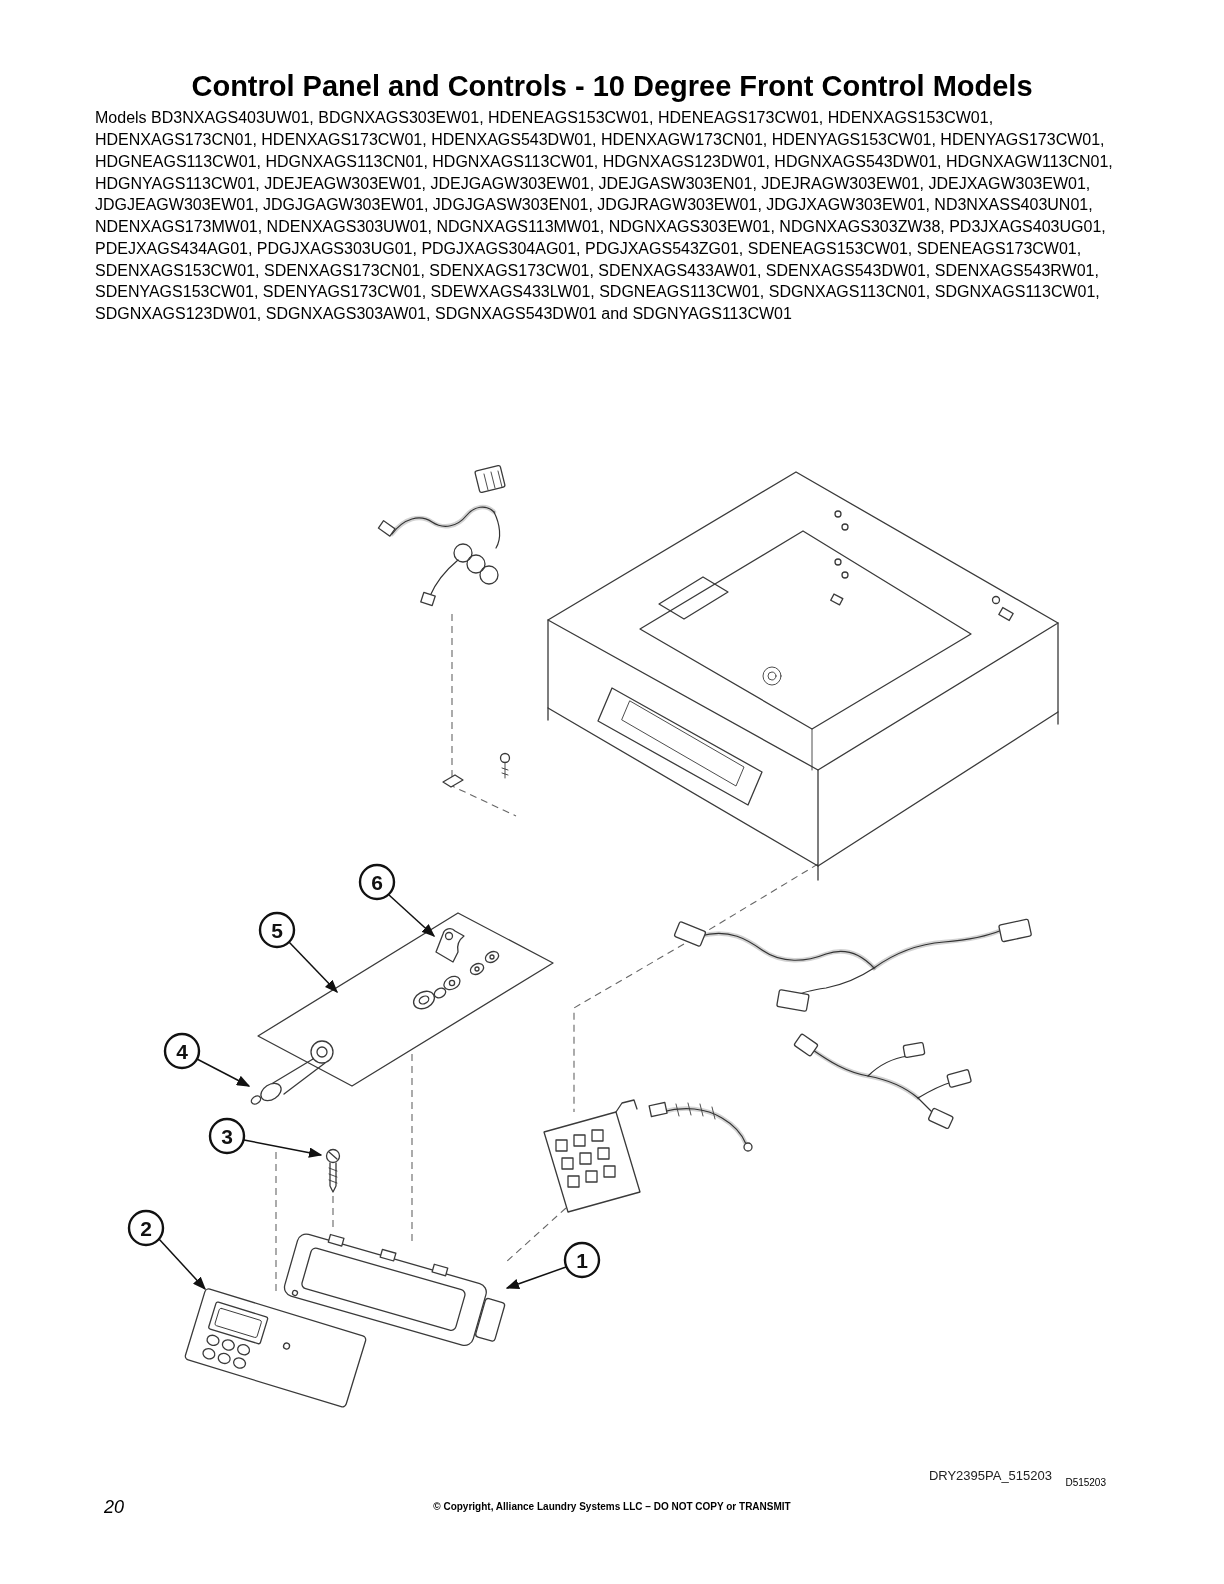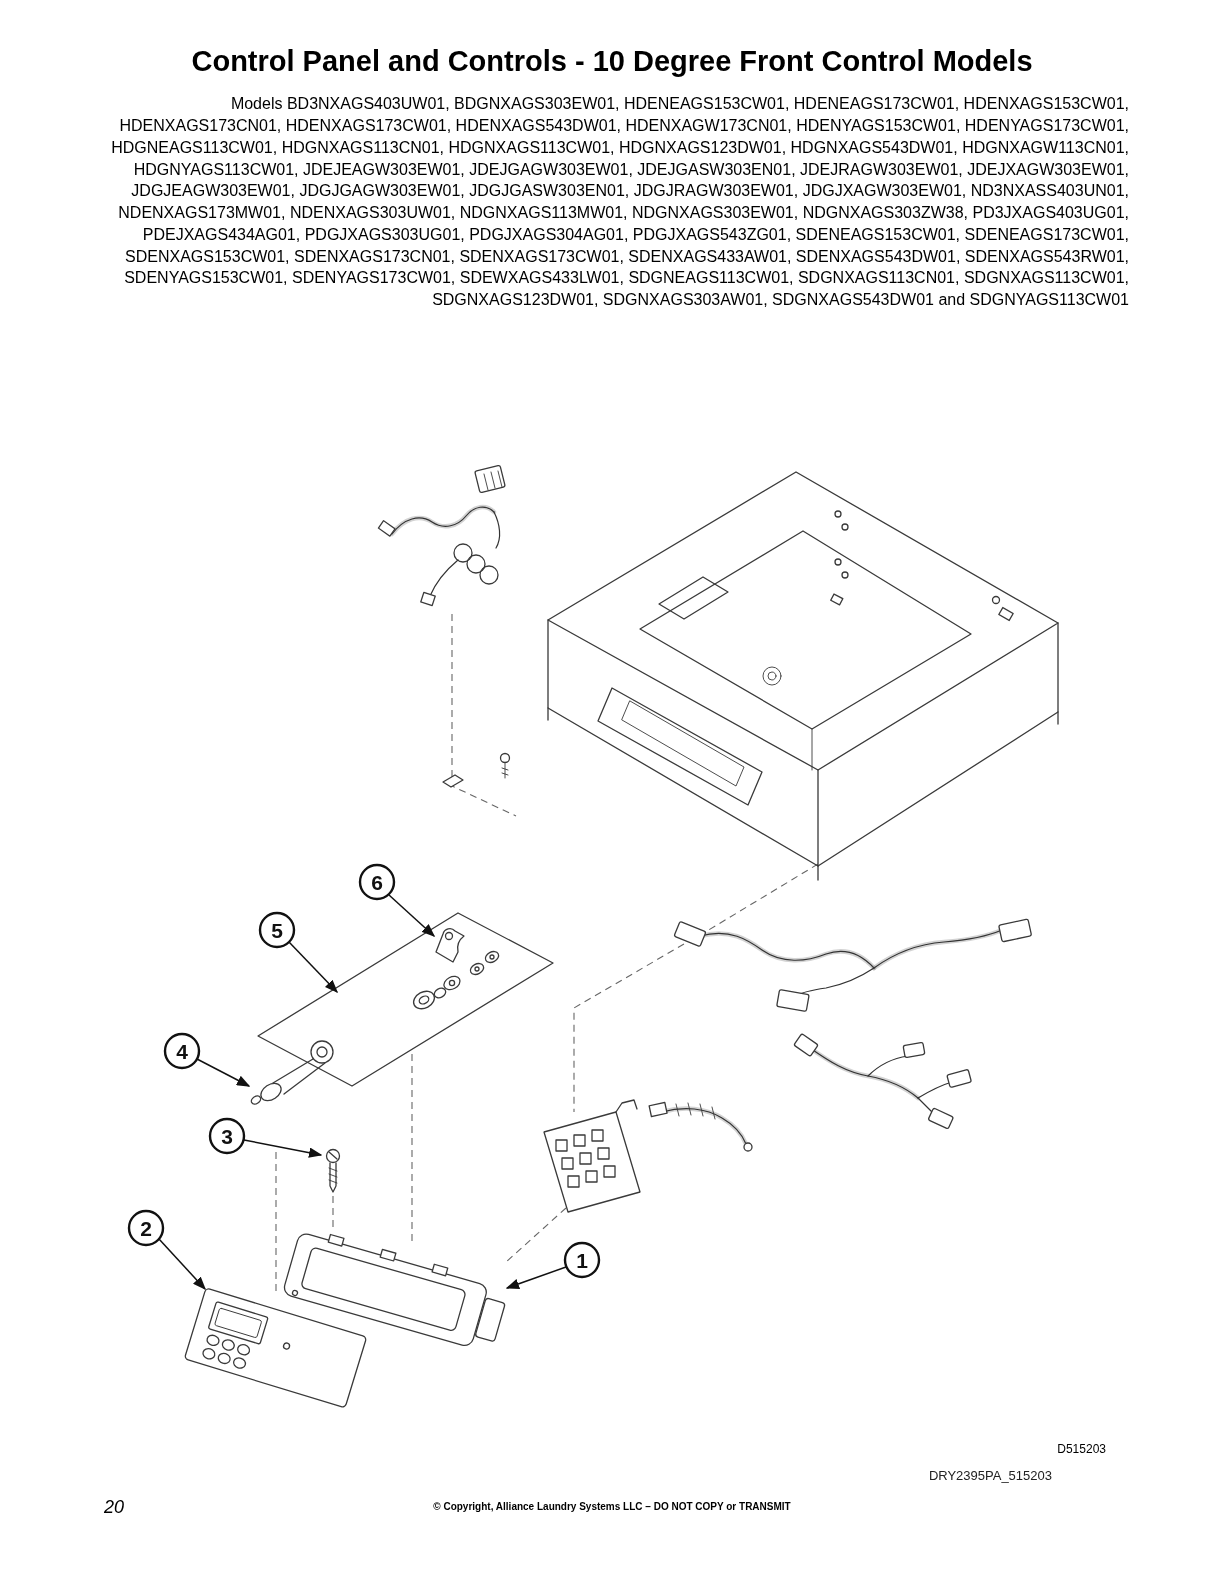--- a/index.html
+++ b/index.html
@@ -2,33 +2,33 @@
 <html><head>
 <meta charset="utf-8">
 <style>
   * { margin:0; padding:0; box-sizing:border-box; }
   html,body { background:#ffffff; }
   .page {
     position:relative; width:1224px; height:1584px; margin:0 auto;
     background:#fff; color:#000; overflow:hidden;
     font-family:"Liberation Sans", sans-serif;
   }
-  .header { position:absolute; top:43px; left:0; width:100%; text-align:center; }
+  .header { position:absolute; top:68px; left:0; width:100%; text-align:center; }
   .title-line { font-size:29px; font-weight:bold; line-height:1.25; }
   .models {
-    margin:14px auto 0; width:1034px;
-    font-size:16px; line-height:1.36; text-align:right; color:#000;
+    margin:3px auto 0; width:1034px;
+    font-size:16px; line-height:1.36; text-align:left; color:#000;
   }
   .diagram { position:absolute; top:430px; left:0; width:1224px; height:1015px; }
   .diagram svg { width:100%; height:100%; display:block; }
 
   .figure-id { position:absolute; top:1452px; right:172px; font-size:13px; color:#222;margin-top:16px; }
   .footer-page { position:absolute; left:104px; top:1497px; font-size:18px;font-style:italic; }
   .footer-copy { position:absolute; left:0; right:0; top:1501px; text-align:center; font-size:10px; font-weight:bold; }
-  .footer-doc  { position:absolute; right:118px; top:1442px; font-size:12px; }
+  .footer-doc  { position:absolute; right:118px; top:1477px; font-size:10px; }
 
   
   g.ln { fill:none; stroke:#3a3a3a; stroke-width:1.3; stroke-linejoin:round; stroke-linecap:round; }
   .lnf { fill:#fff; }
   .thin { stroke-width:0.9; }
   g.dash path { fill:none; stroke:#666; stroke-width:1.1; stroke-dasharray:7 5; }
   .cable { fill:none; stroke:#777; stroke-width:4.5; opacity:0.32; stroke-linecap:round; }
   .cableline { fill:none; stroke:#333; stroke-width:1.2; stroke-linecap:round; }
   .leader { stroke:#111; stroke-width:1.5; fill:none; marker-end:url(#arrowhead); }
   .callout-circle { fill:#fff; stroke:#111; stroke-width:2.4; }

